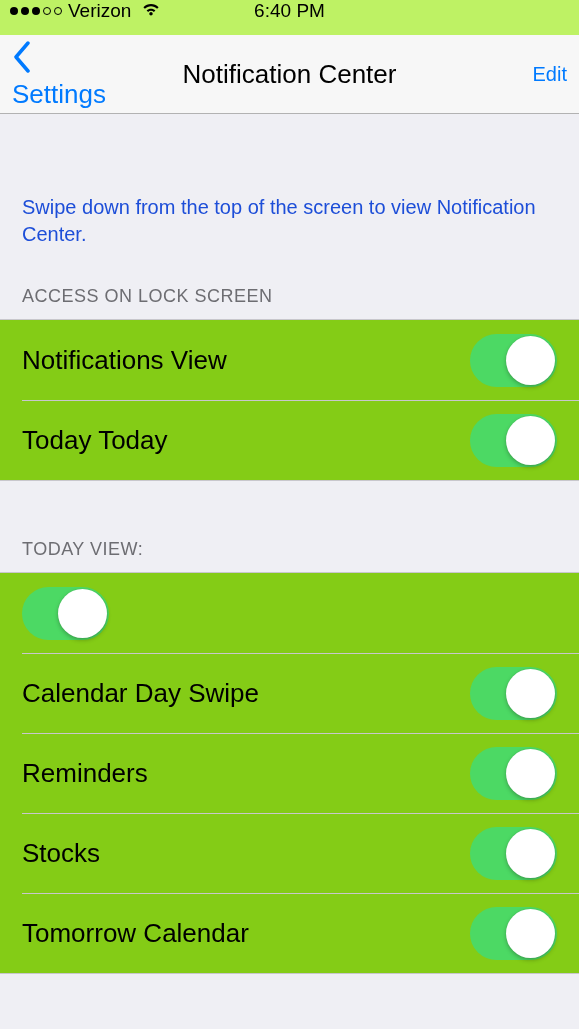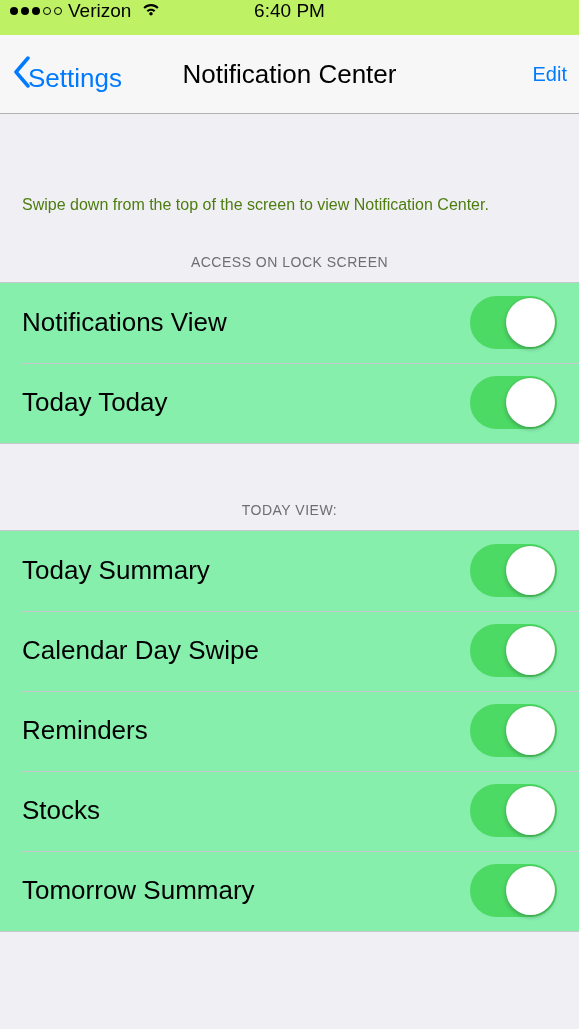--- a/index.html
+++ b/index.html
@@ -52,52 +52,52 @@
     .nav-bar {
       height: 79px;
       background: #f7f7f7;
       border-bottom: 1px solid #b2b2b2;
       display: flex;
       align-items: center;
       position: relative;
       padding: 0 12px;
     }
     .nav-back {
-      display: flex; align-items: flex-end; color: #007aff; font-size: 26px;
-      font-weight: 300;
+      display: flex; align-items: flex-start; color: #007aff; font-size: 26px;
+      font-weight: 300;
+      flex-direction: column;
     }
     .nav-back .chev { font-size: 40px; line-height: 1; margin-right: -2px; font-weight:300; }
     .nav-title {
       position: absolute; left: 50%; transform: translateX(-50%);
       font-size: 26px; font-weight: 400; color: #000;
     }
     .nav-edit {
       margin-left: auto; color: #007aff; font-size: 20px; font-weight: 300;
     }
 
     
     .description {
       padding: 80px 22px 28px 22px;
-      color: #4d7c0f;
-      font-size: 16px;
+      color: #1d4ed8;
+      font-size: 20px;
       line-height: 1.35;
       font-weight: 300;
     }
     .section-header {
       padding: 10px 22px 12px 22px;
       color: #6d6d72;
-      font-size: 14px;
+      font-size: 18px;
       letter-spacing: 0.5px;
       text-transform: uppercase;
       font-weight: 300;
-      text-align: center;
     }
     .sh2 { padding-top: 58px; }
     .cell-group {
-      background: #86efac;
+      background: #84cc16;
       border-top: 1px solid #c8c7cc;
       border-bottom: 1px solid #c8c7cc;
     }
     .cell {
       display: flex;
       align-items: center;
       justify-content: space-between;
       min-height: 80px;
       padding: 0 22px;
       position: relative;
@@ -180,21 +180,20 @@
     <span class="cell-label">Today Today</span>
     <div class="toggle">
         <div class="knob"></div>
       </div>
   </div>
 </div>
 
 <div class="section-header sh2">TODAY VIEW:</div>
 <div class="cell-group">
   <div class="cell">
-    <span class="cell-label">Today Summary</span>
     <div class="toggle">
         <div class="knob"></div>
       </div>
   </div>
   <div class="cell">
     <span class="cell-label">Calendar Day Swipe</span>
     <div class="toggle">
         <div class="knob"></div>
       </div>
   </div>
@@ -204,18 +203,18 @@
         <div class="knob"></div>
       </div>
   </div>
   <div class="cell">
     <span class="cell-label">Stocks</span>
     <div class="toggle">
         <div class="knob"></div>
       </div>
   </div>
   <div class="cell">
-    <span class="cell-label">Tomorrow Summary</span>
+    <span class="cell-label">Tomorrow Calendar</span>
     <div class="toggle">
         <div class="knob"></div>
       </div>
   </div>
 </div>
 
 </body></html>

